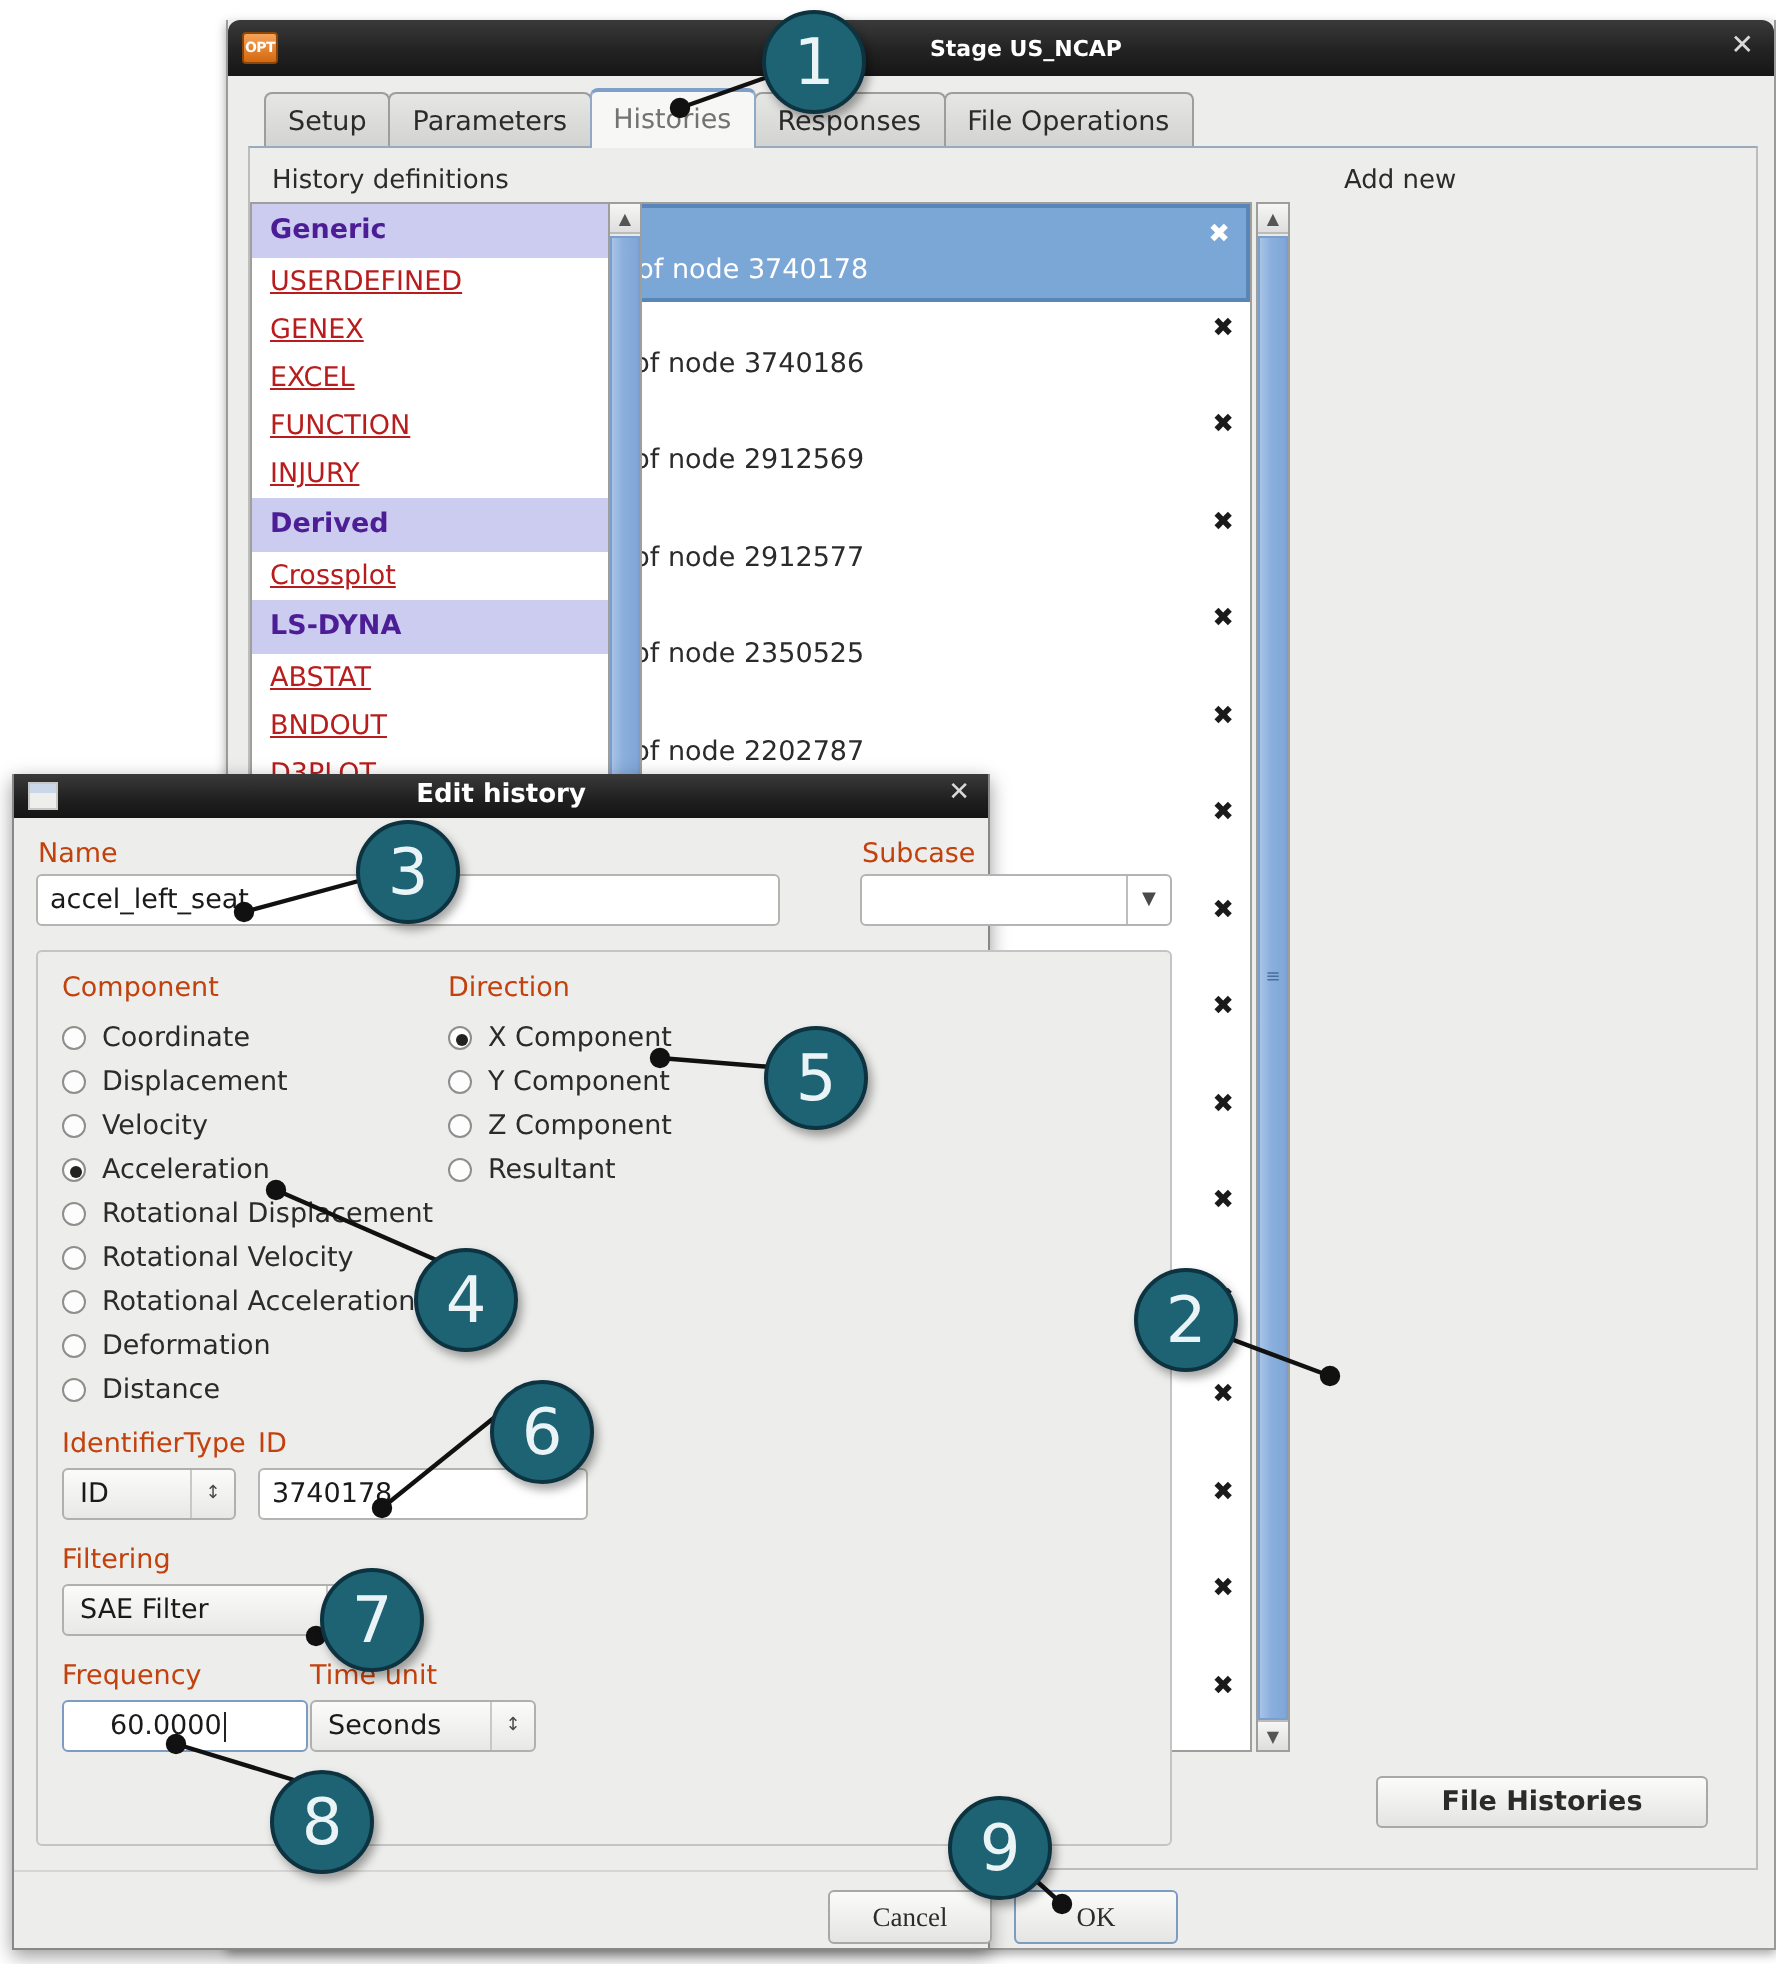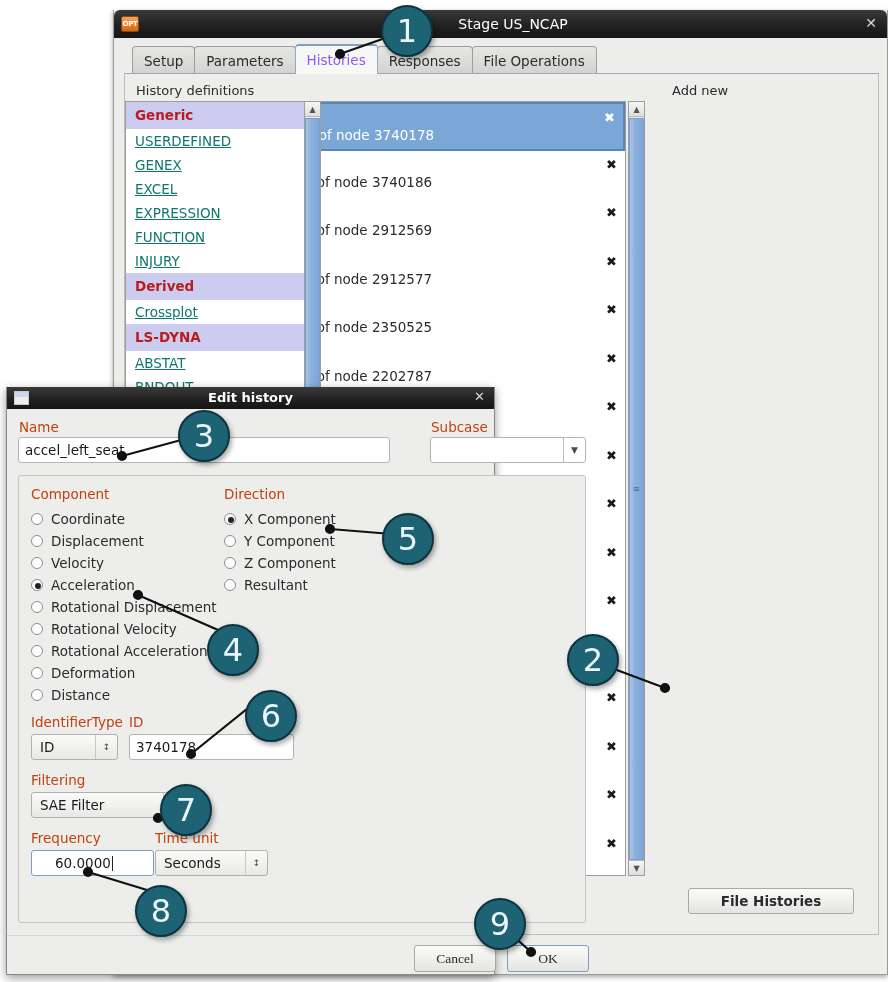--- a/index.html
+++ b/index.html
@@ -35,21 +35,21 @@
     width: 18px; height: 16px; margin-left: 7px;
     border-radius: 2px;
     background: linear-gradient(to bottom, #f5a35a, #d4680e);
     border: 1px solid #8c4608;
     font-size: 7px; font-weight: bold; color: #fff;
     display: flex; align-items: center; justify-content: center;
     letter-spacing: -0.3px;
   }
   .titlebar .tb-title {
     position: absolute; left: 0; right: 0; text-align: center;
-    font-weight: normal; font-size: 14px; margin-left: 25px;
+    font-weight: bold; font-size: 11px; margin-left: 25px;
   }
   .titlebar .tb-close {
     position: absolute; right: 10px; top: 5px;
     font-size: 14px; color: #d9d9d9; line-height: 16px;
   }
 
   
   .tabstrip {
     position: absolute; left: 18px; top: 34px;
     height: 30px; display: flex; align-items: flex-end;
@@ -63,21 +63,21 @@
     border-bottom: none;
     border-top-left-radius: 4px; border-top-right-radius: 4px;
     margin-right: -1px;
   }
   .tab.active {
     background: #f7f7f5;
     border: 1px solid #8fa9c7;
     border-top: 2px solid #7ea0c8;
     border-bottom: none;
     height: 30px;
-    color: #8b5cf6;
+    color: #737373;
     z-index: 4;
   }
 
   
   .content {
     position: absolute; left: 10px; top: 63px;
     width: 755px; height: 862px;
     background: #ededeb;
     border: 1px solid #bdbdbb;
     border-top-color: #9aa9bb;
@@ -140,29 +140,29 @@
   .add-list {
     position: absolute; left: 0; top: 27px;
     width: 196px; height: 775px;
     background: #ffffff;
     border: 1px solid #9e9e9c;
     overflow: hidden;
   }
   .add-inner { position: absolute; left:0; top:0; right: 16px; }
   .add-group {
     background: #ccccf0;
-    font-weight: bold; font-size: 13.5px; color: #b91c1c;
+    font-weight: bold; font-size: 13.5px; color: #4c1d95;
     padding: 5px 9px 6px 9px;
   }
   .add-item {
     padding: 4px 9px 4px 9px;
     font-size: 13.5px;
   }
   .add-item span {
-    color: #0f766e; text-decoration: underline;
+    color: #b91c1c; text-decoration: underline;
   }
   .file-hist-btn {
     position: absolute; left: 563px; top: 814px;
     width: 166px; height: 26px;
     background: linear-gradient(to bottom,#fbfbfa,#e4e4e2);
     border: 1px solid #a8a8a6; border-radius: 3px;
     display: flex; align-items: center; justify-content: center;
     font-size: 13.5px; font-weight: bold; color: #2b2b2b;
   }
 
@@ -373,21 +373,20 @@
       <div class="add-area">
         <div class="panel-label">Add new</div>
       </div>
 
       <div class="add-list">
         <div class="add-inner">
           <div class="add-group">Generic</div>
           <div class="add-item"><span>USERDEFINED</span></div>
           <div class="add-item"><span>GENEX</span></div>
           <div class="add-item"><span>EXCEL</span></div>
-          <div class="add-item"><span>EXPRESSION</span></div>
           <div class="add-item"><span>FUNCTION</span></div>
           <div class="add-item"><span>INJURY</span></div>
           <div class="add-group">Derived</div>
           <div class="add-item"><span>Crossplot</span></div>
           <div class="add-group">LS-DYNA</div>
           <div class="add-item"><span>ABSTAT</span></div>
           <div class="add-item"><span>BNDOUT</span></div>
           <div class="add-item"><span>D3PLOT</span></div>
           <div class="add-item"><span>DBBEMAC</span></div>
           <div class="add-item"><span>DBFSI</span></div>

